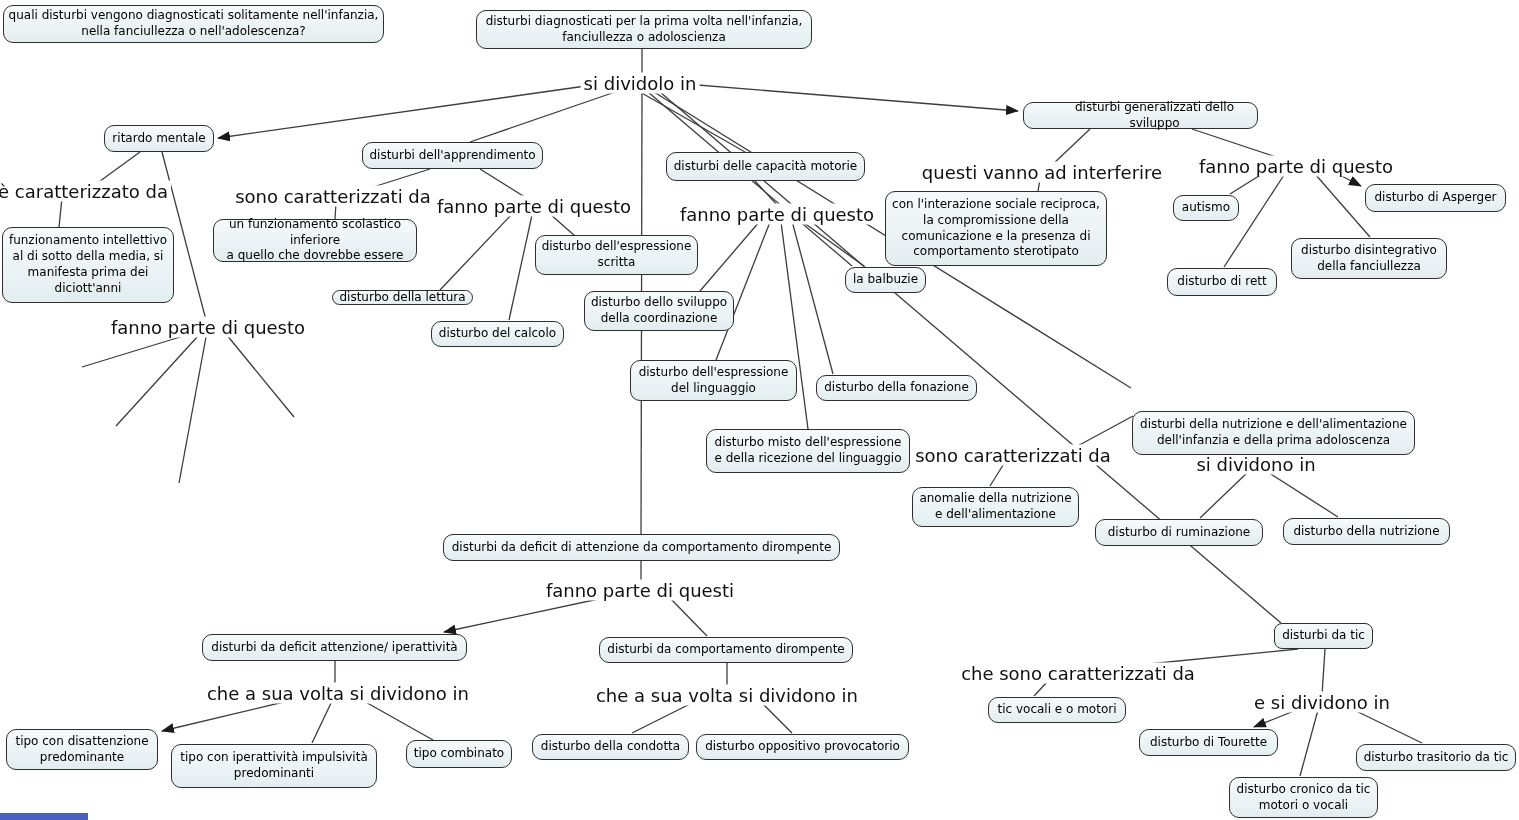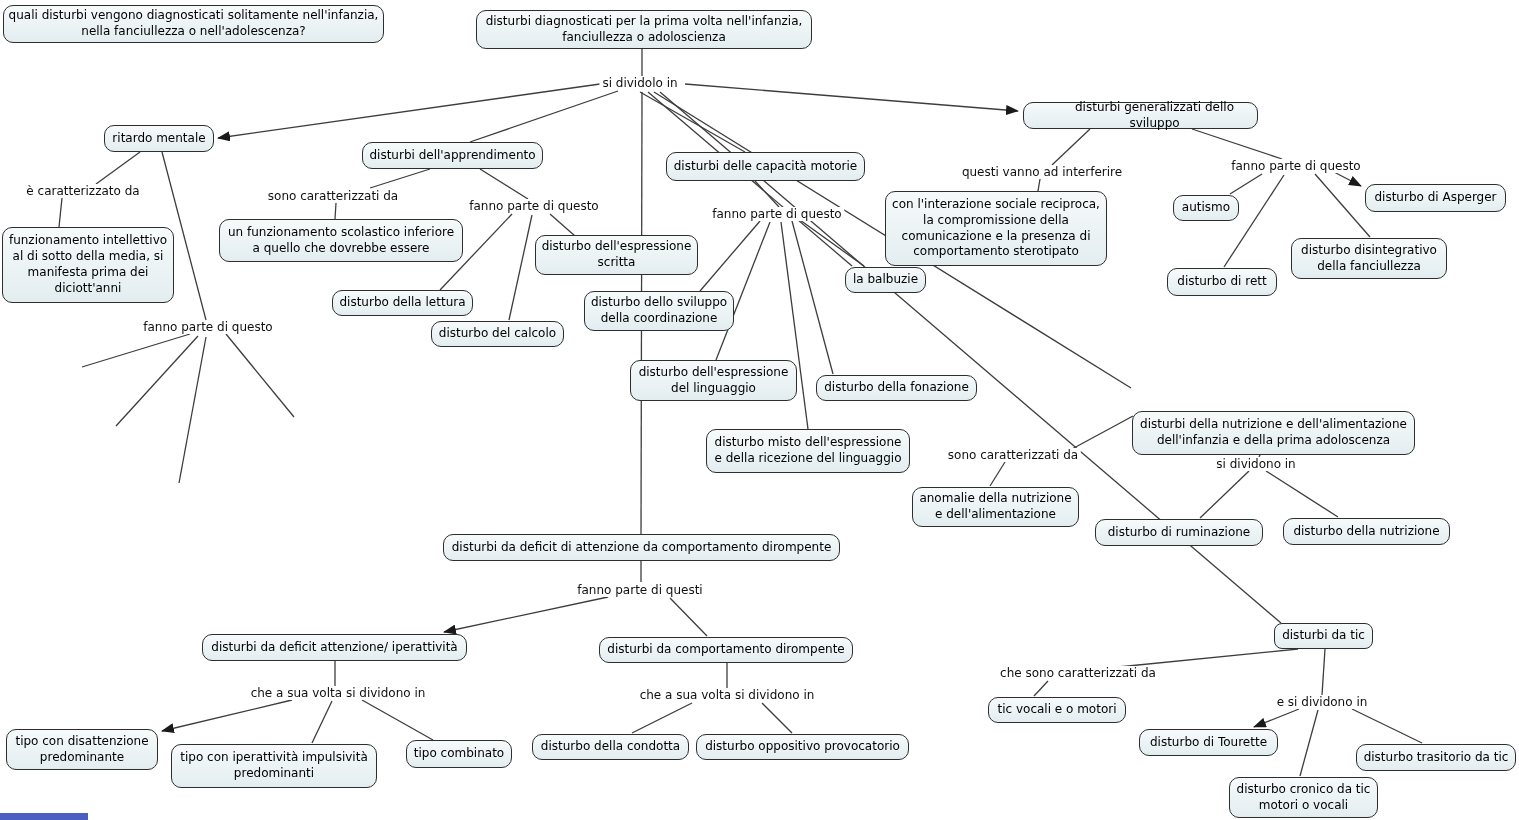--- a/index.html
+++ b/index.html
@@ -13,21 +13,21 @@
     position:absolute; box-sizing:border-box; z-index:3;
     display:flex; align-items:center; justify-content:center;
     text-align:center; white-space:pre-line;
     font-size:12px; line-height:1.32; color:#000;
     background:linear-gradient(180deg,#f6fafb 0%,#e3edf0 100%);
     border:1.6px solid #2e2e2e; border-radius:10px;
     padding:1px 4px;
   }
   .edge-label {
     position:absolute; transform:translate(-50%,-50%); z-index:2;
-    font-size:12px; color:#101010; white-space:nowrap;
+    font-size:18px; color:#101010; white-space:nowrap;
     background:#ffffff; padding:0 3px;
   }
   .scrollbar-thumb {
     position:absolute; left:0; top:813px; width:88px; height:7px;
     z-index:4;
   }
 </style>
 </head>
 <body>
 
@@ -118,23 +118,23 @@
       <div class="node" style="left: 3px; top: 5px; width: 381px; height: 38px;">quali disturbi vengono diagnosticati solitamente nell'infanzia,
 nella fanciullezza o nell'adolescenza?</div>
       <div class="node" style="left: 476px; top: 10px; width: 336px; height: 39px;">disturbi diagnosticati  per la prima volta nell'infanzia,
 fanciullezza o adoloscienza</div>
       <div class="node" style="left: 104px; top: 125px; width: 110px; height: 27px;">ritardo mentale</div>
       <div class="node" style="left: 2px; top: 227px; width: 172px; height: 76px;">funzionamento intellettivo
 al di sotto della media, si
 manifesta prima dei
 diciott'anni</div>
       <div class="node" style="left: 362px; top: 142px; width: 181px; height: 27px;">disturbi dell'apprendimento</div>
-      <div class="node" style="left: 213px; top: 219px; width: 244px; height: 43px; margin-left: 6px;">un funzionamento scolastico inferiore
+      <div class="node" style="left: 213px; top: 219px; width: 204px; height: 43px;">un funzionamento scolastico inferiore
 a quello che dovrebbe essere</div>
-      <div class="node" style="left: 332px; top: 290px; width: 141px; height: 26px; text-align: right;">disturbo della lettura</div>
+      <div class="node" style="left: 332px; top: 290px; width: 141px; height: 15px; text-align: right;">disturbo della lettura</div>
       <div class="node" style="left: 431px; top: 321px; width: 133px; height: 26px;">disturbo del calcolo</div>
       <div class="node" style="left: 535px; top: 235px; width: 163px; height: 40px;">disturbo dell'espressione
 scritta</div>
       <div class="node" style="left: 666px; top: 152px; width: 199px; height: 29px;">disturbi delle capacità motorie</div>
       <div class="node" style="left: 584px; top: 291px; width: 150px; height: 40px;">disturbo dello sviluppo
 della coordinazione</div>
       <div class="node" style="left: 630px; top: 360px; width: 167px; height: 41px;">disturbo dell'espressione
 del linguaggio</div>
       <div class="node" style="left: 816px; top: 375px; width: 161px; height: 26px;">disturbo della fonazione</div>
       <div class="node" style="left: 706px; top: 429px; width: 204px; height: 44px;">disturbo misto dell'espressione

